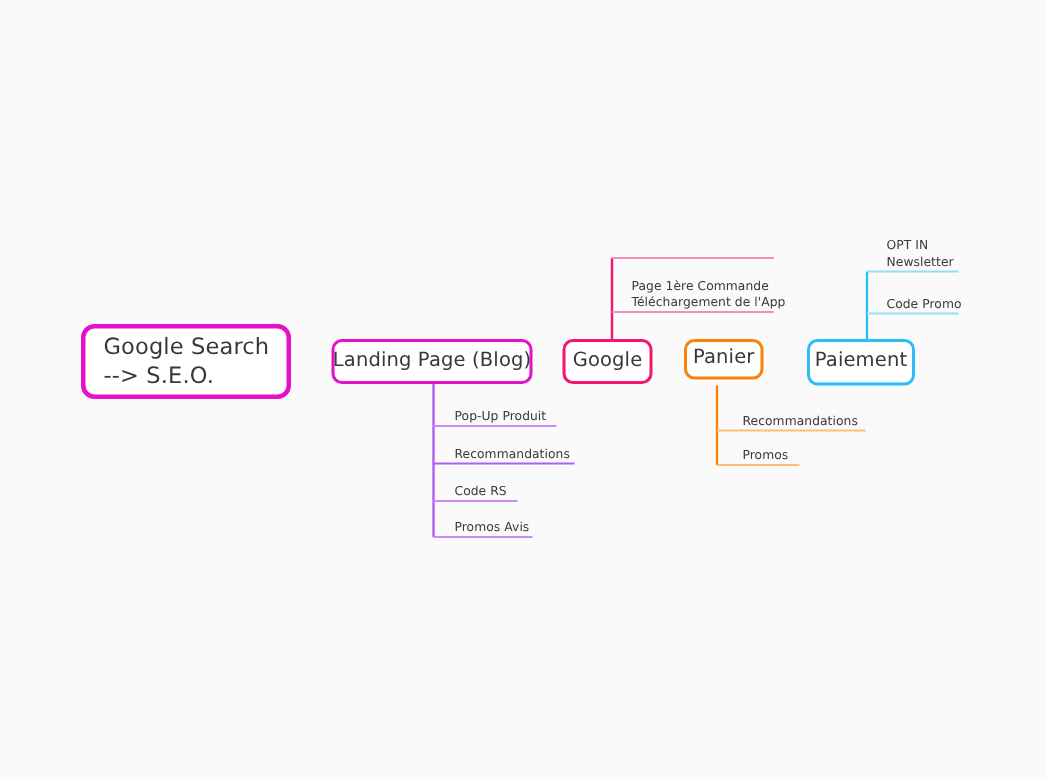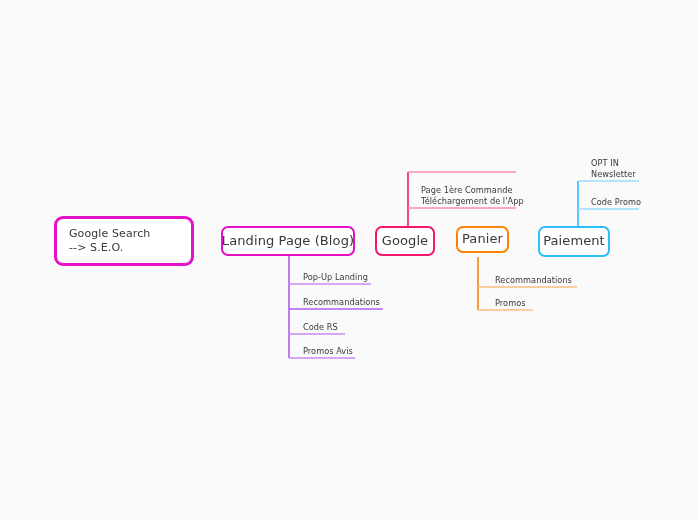--- a/index.html
+++ b/index.html
@@ -33,21 +33,21 @@
     align-items: center;
     justify-content: center;
     color: #38383a;
     white-space: pre;
     line-height: 1.28;
     text-align: center;
   }
   .node.root {
     border-width: 3px;
     border-radius: 9px;
-    font-size: 11px;
+    font-size: 15px;
     justify-content: flex-start;
     text-align: left;
     padding-left: 12px;
     letter-spacing: 0.1px;
   }
   .node.main {
     border-width: 2.5px;
     font-size: 13px;
     letter-spacing: 0.1px;
   }
@@ -119,21 +119,21 @@
 --&gt; S.E.O.</div>
 
   <div class="node main" style="left:221px; top:226px; width:134px; height:30px; border-color:#e511c9;">Landing Page (Blog)</div>
 
   <div class="node main" style="left:375px; top:226px; width:60px; height:30px; border-color:#f6156e;">Google</div>
 
   <div class="node main" style="left:456px; top:226px; width:53px; height:27px; border-color:#f98307;">Panier</div>
 
   <div class="node main" style="left:538px; top:226px; width:72px; height:31px; border-color:#2cbdf9;">Paiement</div>
 
-  <div class="leaf" style="left:300px; top:268px; width:90px; height:16px;">Pop-Up Landing</div>
+  <div class="leaf" style="left:300px; top:268px; width:90px; height:16px;">Pop-Up Produit</div>
   <div class="leaf" style="left:300px; top:293px; width:95px; height:16px;">Recommandations</div>
   <div class="leaf" style="left:300px; top:318px; width:80px; height:16px;">Code RS</div>
   <div class="leaf" style="left:300px; top:342px; width:80px; height:16px;">Promos Avis</div>
 
   <div class="leaf" style="left:418px; top:180px; width:110px; height:28px;">Page 1ère Commande
 Téléchargement de l'App</div>
 
   <div class="leaf" style="left:492px; top:271px; width:95px; height:16px;">Recommandations</div>
   <div class="leaf" style="left:492px; top:294px; width:80px; height:16px;">Promos</div>
 

